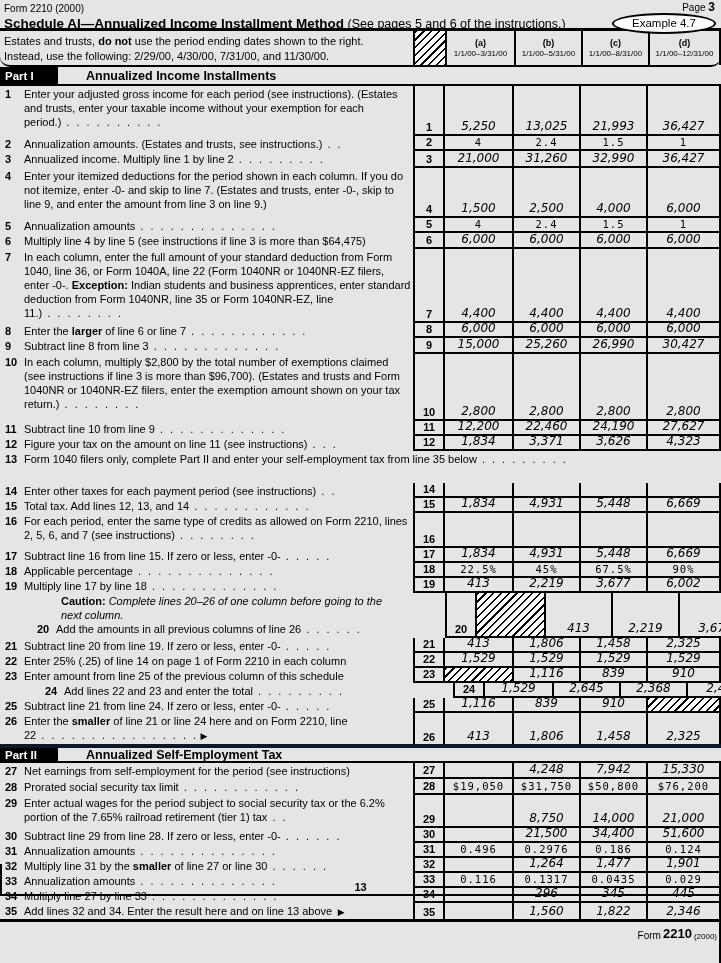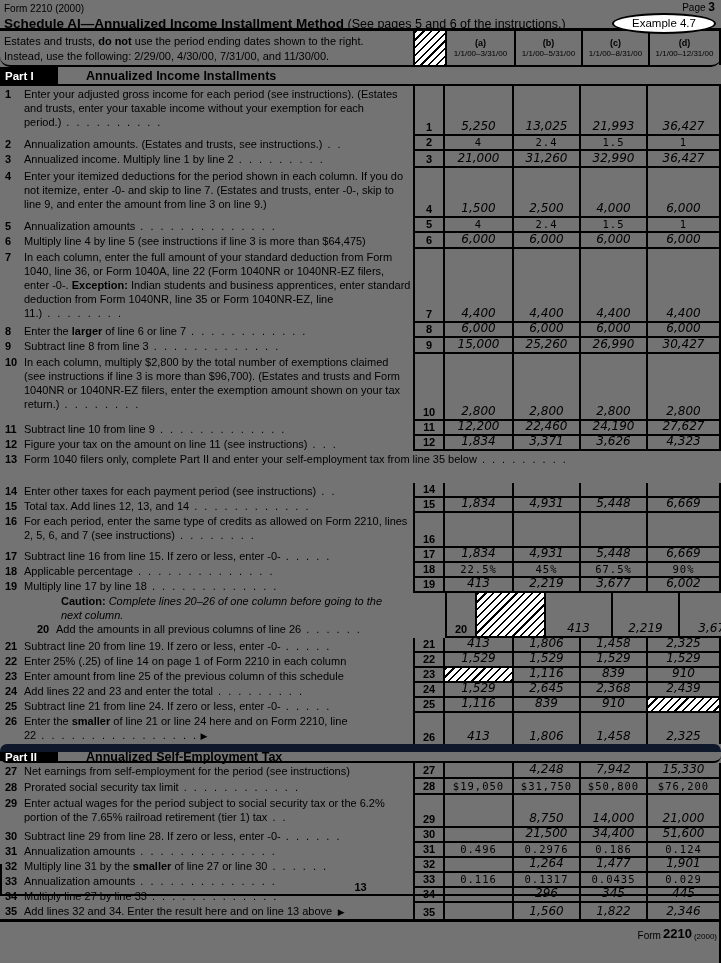--- a/index.html
+++ b/index.html
@@ -1,19 +1,19 @@
 <!DOCTYPE html>
 <html><head>
 <meta charset="utf-8">
 <style>
   * { box-sizing: border-box; margin: 0; padding: 0; }
   html,body { background:#888; }
   .page{
     width:721px;height:963px;position:relative;margin:0 auto;
-    background:#737373;color:#000;overflow:hidden;
+    background:#e5e5e5;color:#000;overflow:hidden;
     font-family:"Liberation Sans", sans-serif;
   }
   
   .topline{display:flex;justify-content:space-between;align-items:flex-end;height:14px;padding:2px 6px 0 4px;font-size:10px;}
   .pageno-num{font-weight:bold;font-size:12px;}
   
   .titlebar{position:relative;height:17px;border-bottom:3px solid #000;padding-left:4px;white-space:nowrap;}
   .title-main{font-weight:bold;font-size:13.5px;}
   .title-paren{font-size:12.5px;}
   .example-oval{
@@ -24,21 +24,21 @@
   
   .introrow{display:flex;height:36px;border-bottom:2px solid #000;border-radius:10px;}
   .intro-text{flex:0 0 413px;font-size:11px;line-height:15px;padding:3px 2px 0 4px;}
   .hcell{border-left:2px solid #000;display:flex;flex-direction:column;justify-content:center;text-align:center;}
   .hcell:last-child{border-right:2px solid #000;}
   .hatch{background:repeating-linear-gradient(135deg,#000 0 1.6px,#fff 1.6px 5.5px);}
   .col-letter{font-size:9px;font-weight:bold;line-height:11px;}
   .col-period{font-size:8px;line-height:10px;}
   
   .partbar{display:flex;align-items:stretch;height:19px;border-bottom:2px solid #000;}
-  .partbar.topline2{border-top:8px solid #0f172a;border-radius:7px;}
+  .partbar.topline2{border-top:4px solid #0f172a;}
   .part-badge{background:#000;color:#fff;font-weight:bold;font-size:11.5px;
     display:flex;align-items:center;padding:0 12px 0 5px;min-width:58px;}
   .part-title{font-weight:bold;font-size:12.5px;display:flex;align-items:center;margin-left:28px;}
   
   .row{display:flex;}
   .desc{flex:0 0 413px;overflow:hidden;display:flex;flex-direction:column;padding-top:1px;}
   .pre{font-size:11px;line-height:14px;padding-left:29px;max-width:360px;}
   .pre .it{font-style:italic;}
   .dline{display:flex;}
   .lnum{flex:0 0 24px;padding-left:5px;font-weight:bold;font-size:11px;line-height:14px;}
@@ -563,21 +563,21 @@
         <div class="vcell w-b">
           <span class="v-hand">1,116</span>
         </div>
         <div class="vcell w-c">
           <span class="v-hand">839</span>
         </div>
         <div class="vcell w-d">
           <span class="v-hand">910</span>
         </div>
       </div>
-      <div class="row" style="height: 15px;">
+      <div class="row" style="height: 15px; padding-left: 40px;">
         <div class="desc">
           <div class="dline">
             <span class="lnum">24</span>
             <span class="dtext"><span>Add lines 22 and 23 and enter the total</span><span class="dots">&nbsp;.&nbsp;.&nbsp;.&nbsp;.&nbsp;.&nbsp;.&nbsp;.&nbsp;.&nbsp;.</span></span>
           </div>
         </div>
         <div class="ncell">24</div>
         <div class="vcell w-a">
           <span class="v-hand">1,529</span>
         </div>

